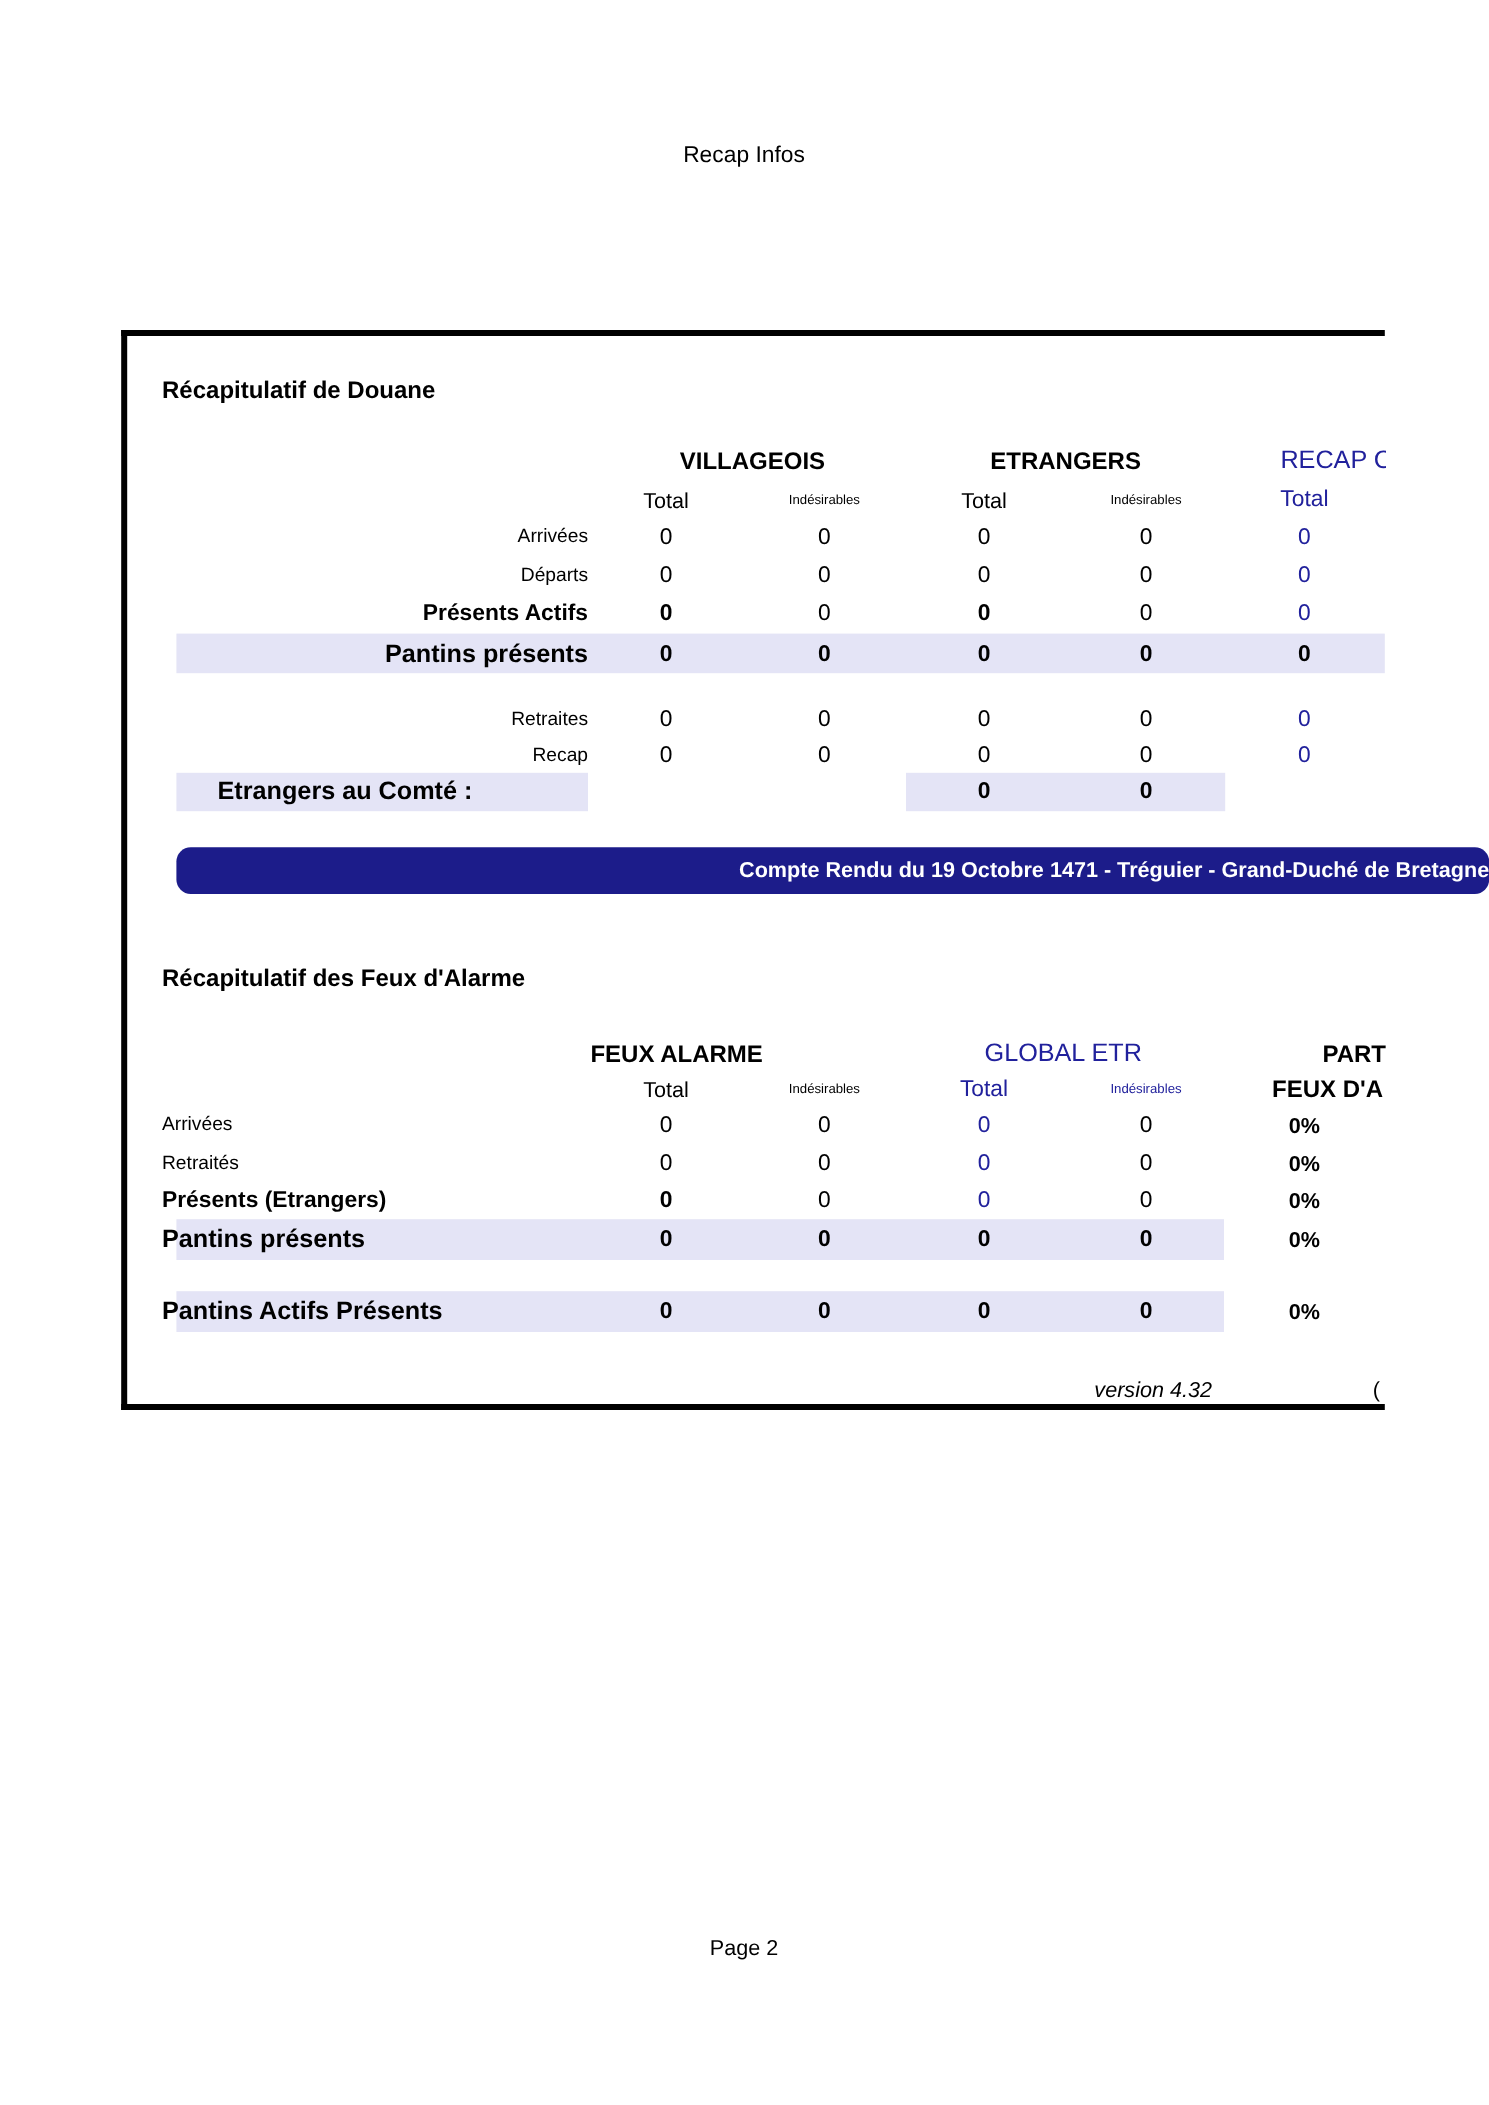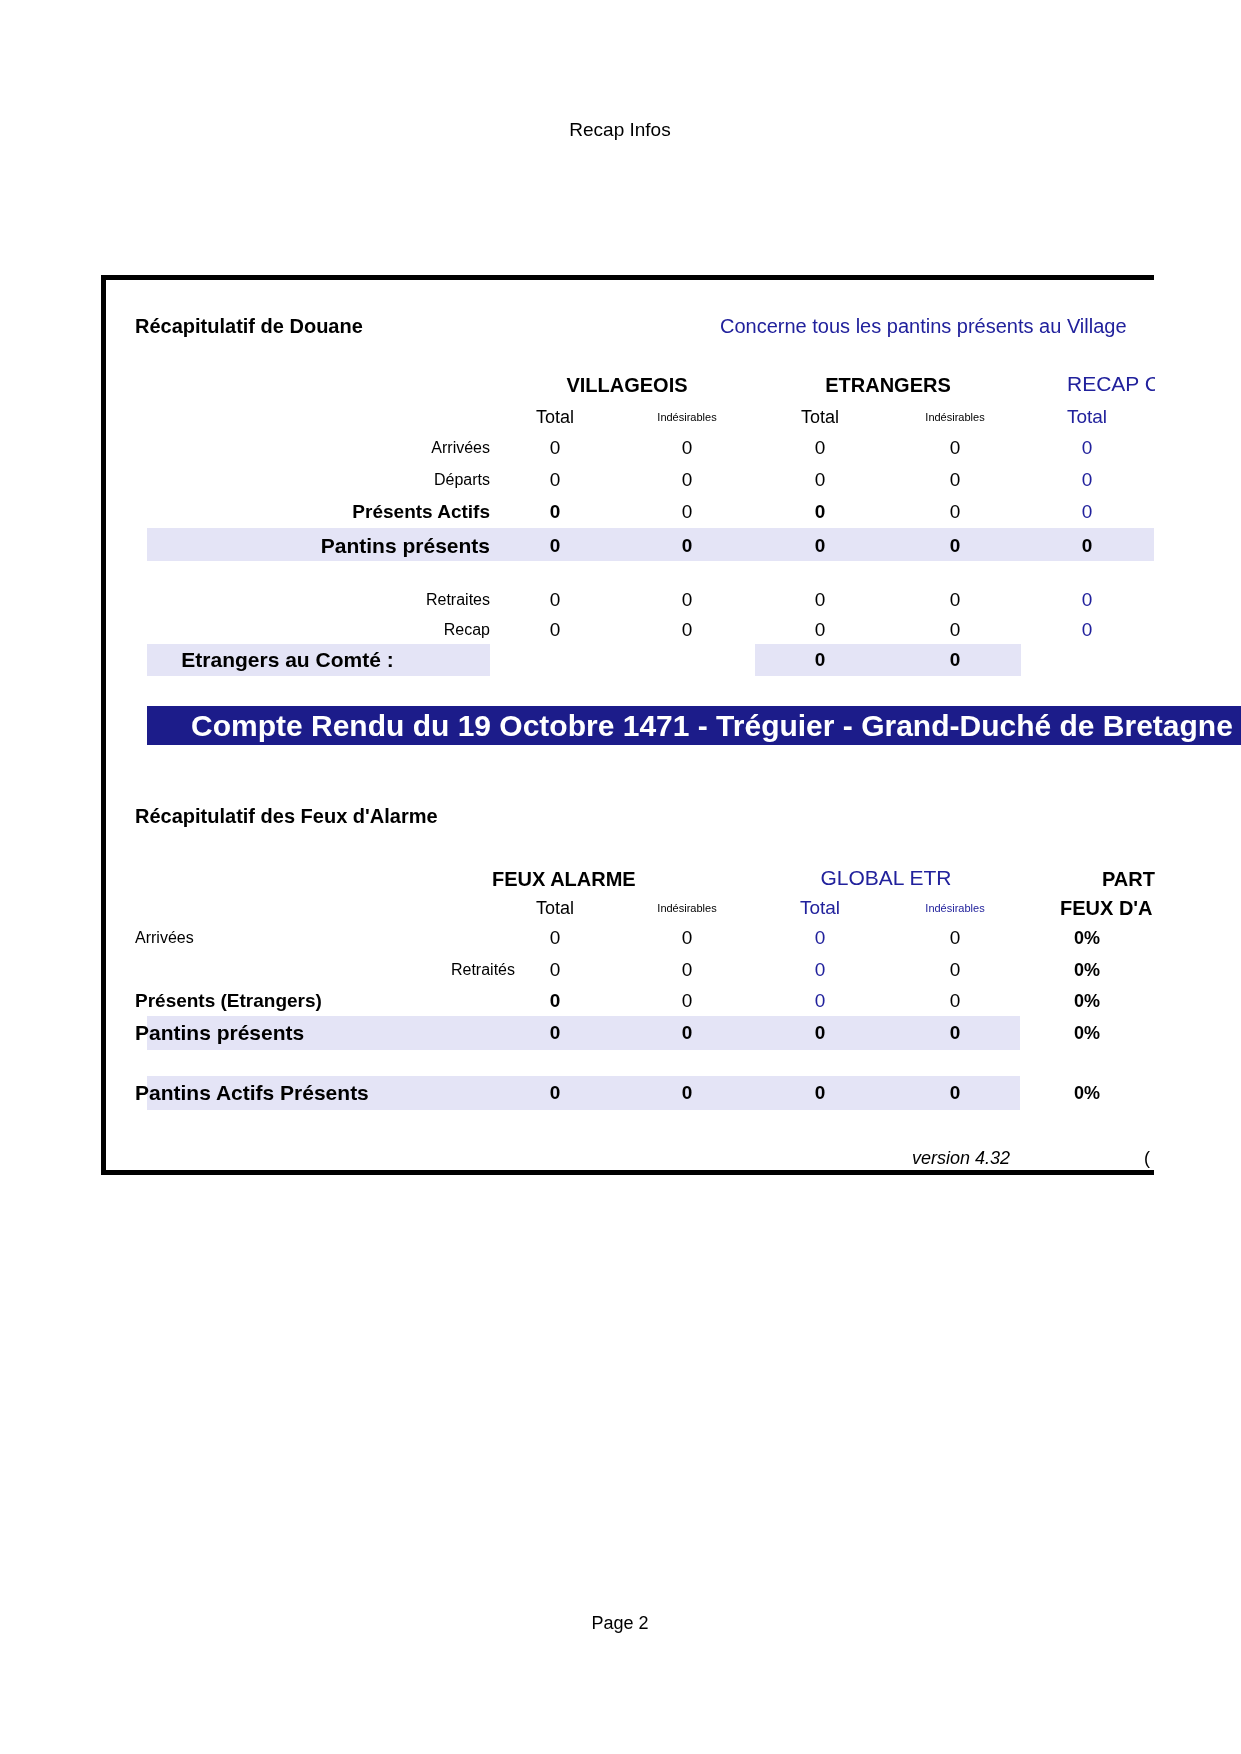--- a/index.html
+++ b/index.html
@@ -23,40 +23,39 @@
   .c-b{font-size:19px;font-weight:bold;}
   .c-u{font-size:19px;color:var(--blue);}
   .c-p{font-size:18px;font-weight:bold;}
   .hl{background:var(--hl);}
   .border{background:#000;}
   .grp-black{font-size:20px;font-weight:bold;}
   .grp-blue{font-size:21px;color:var(--blue);}
   .sub-total{font-size:18px;}
   .sub-ind{font-size:11px;}
   .banner{
-    background:var(--bannerbg);color:#fff;font-size:30px;font-weight:bold;
-    text-align:left;line-height:39px;white-space:nowrap;
+    background:var(--bannerbg);color:#fff;font-size:18px;font-weight:bold;
+    text-align:right;line-height:39px;white-space:nowrap;border-radius:12px;
   }
   .title-black{font-size:20px;font-weight:bold;white-space:nowrap;}
   .title-blue{font-size:20px;color:var(--blue);white-space:nowrap;}
   .version{font-size:18px;font-style:italic;}
 </style>
 </head>
 <body style="--blue: #21219c; --bannerbg: #1c1c8a; --hl: #e4e4f6;">
 
 <div class="abs line center" style="left:420px;top:117px;width:400px;font-size:19px;">Recap Infos</div>
 
 <div class="abs border" style="left:101px;top:275px;width:1053px;height:5px;"></div>
 <div class="abs border" style="left:101px;top:275px;width:5px;height:900px;"></div>
 <div class="abs border" style="left:101px;top:1170px;width:1053px;height:5px;"></div>
 
 <div class="clip">
 
   <div class="abs line title-black" style="left:135px;top:313px;">Récapitulatif de Douane</div>
-  <div class="abs line title-blue" style="left:720px;top:313px;">Concerne tous les pantins présents au Village</div>
 
   <div class="abs line grp-black center" style="left:497px;top:372px;width:260px;">VILLAGEOIS</div>
   <div class="abs line grp-black center" style="left:758px;top:372px;width:260px;">ETRANGERS</div>
   <div class="abs line grp-blue" style="left:1067px;top:371px;">RECAP C</div>
 
   <div class="abs line sub-total center" style="left:505px;top:404px;width:100px;">Total</div>
   <div class="abs line sub-ind center" style="left:637px;top:404px;width:100px;">Indésirables</div>
   <div class="abs line sub-total center" style="left:770px;top:404px;width:100px;">Total</div>
   <div class="abs line sub-ind center" style="left:905px;top:404px;width:100px;">Indésirables</div>
   <div class="abs line sub-total center blue" style="left:1037px;top:404px;width:100px;font-size:19px;">Total</div>
@@ -118,21 +117,21 @@
   <div class="abs line sub-ind center blue" style="left:905px;top:895px;width:100px;">Indésirables</div>
   <div class="abs line bold" style="left:1060px;top:895px;font-size:20px;">FEUX D'A</div>
 
   <div id="feux-rows">
       <div class="abs line t-n" style="left: 135px; top: 925px; width: 380px;">Arrivées</div>
       <div class="abs line c-n center" style="left: 505px; top: 925px; width: 100px;">0</div>
       <div class="abs line c-n center" style="left: 637px; top: 925px; width: 100px;">0</div>
       <div class="abs line c-u center" style="left: 770px; top: 925px; width: 100px;">0</div>
       <div class="abs line c-n center" style="left: 905px; top: 925px; width: 100px;">0</div>
       <div class="abs line c-p center" style="left: 1037px; top: 925px; width: 100px;">0%</div>
-      <div class="abs line t-n" style="left: 135px; top: 957px; width: 380px; text-align: right;">Retraités</div>
+      <div class="abs line t-n" style="left: 135px; top: 957px; width: 380px;">Retraités</div>
       <div class="abs line c-n center" style="left: 505px; top: 957px; width: 100px;">0</div>
       <div class="abs line c-n center" style="left: 637px; top: 957px; width: 100px;">0</div>
       <div class="abs line c-u center" style="left: 770px; top: 957px; width: 100px;">0</div>
       <div class="abs line c-n center" style="left: 905px; top: 957px; width: 100px;">0</div>
       <div class="abs line c-p center" style="left: 1037px; top: 957px; width: 100px;">0%</div>
       <div class="abs line t-b" style="left: 135px; top: 988px; width: 380px;">Présents (Etrangers)</div>
       <div class="abs line c-b center" style="left: 505px; top: 988px; width: 100px;">0</div>
       <div class="abs line c-n center" style="left: 637px; top: 988px; width: 100px;">0</div>
       <div class="abs line c-u center" style="left: 770px; top: 988px; width: 100px;">0</div>
       <div class="abs line c-n center" style="left: 905px; top: 988px; width: 100px;">0</div>

